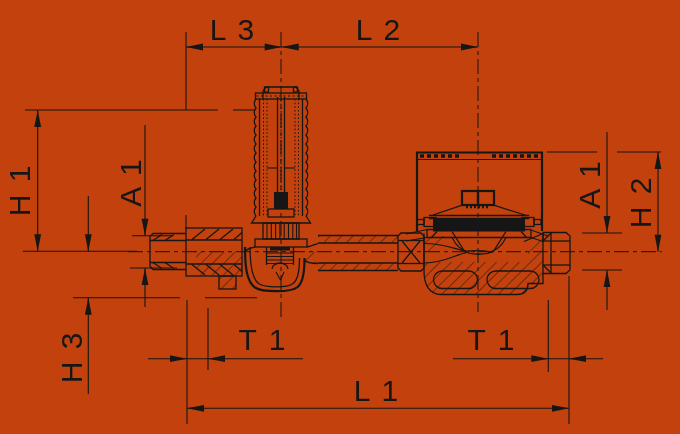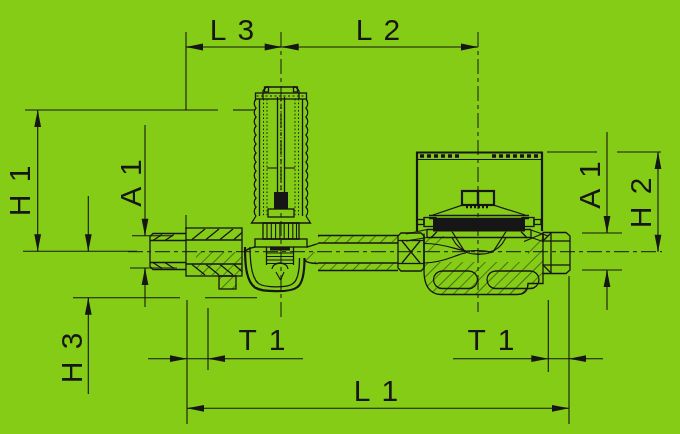--- a/index.html
+++ b/index.html
@@ -1,17 +1,17 @@
 <!DOCTYPE html>
 <html><head>
 <meta charset="utf-8">
 <style>
   html,body{margin:0;padding:0;background:#e8e8e8;}
   .stage{
-    width:680px;height:434px;background:#84cc16;position:relative;overflow:hidden;
+    width:680px;height:434px;background:#c2410c;position:relative;overflow:hidden;
     font-family:"Liberation Sans", sans-serif;
   }
   svg{display:block;}
   .dim-label{
     font-family:"Liberation Sans", sans-serif;
     font-size:30px;
     letter-spacing:2px;
     fill:#161616;
     font-weight:400;
   }

